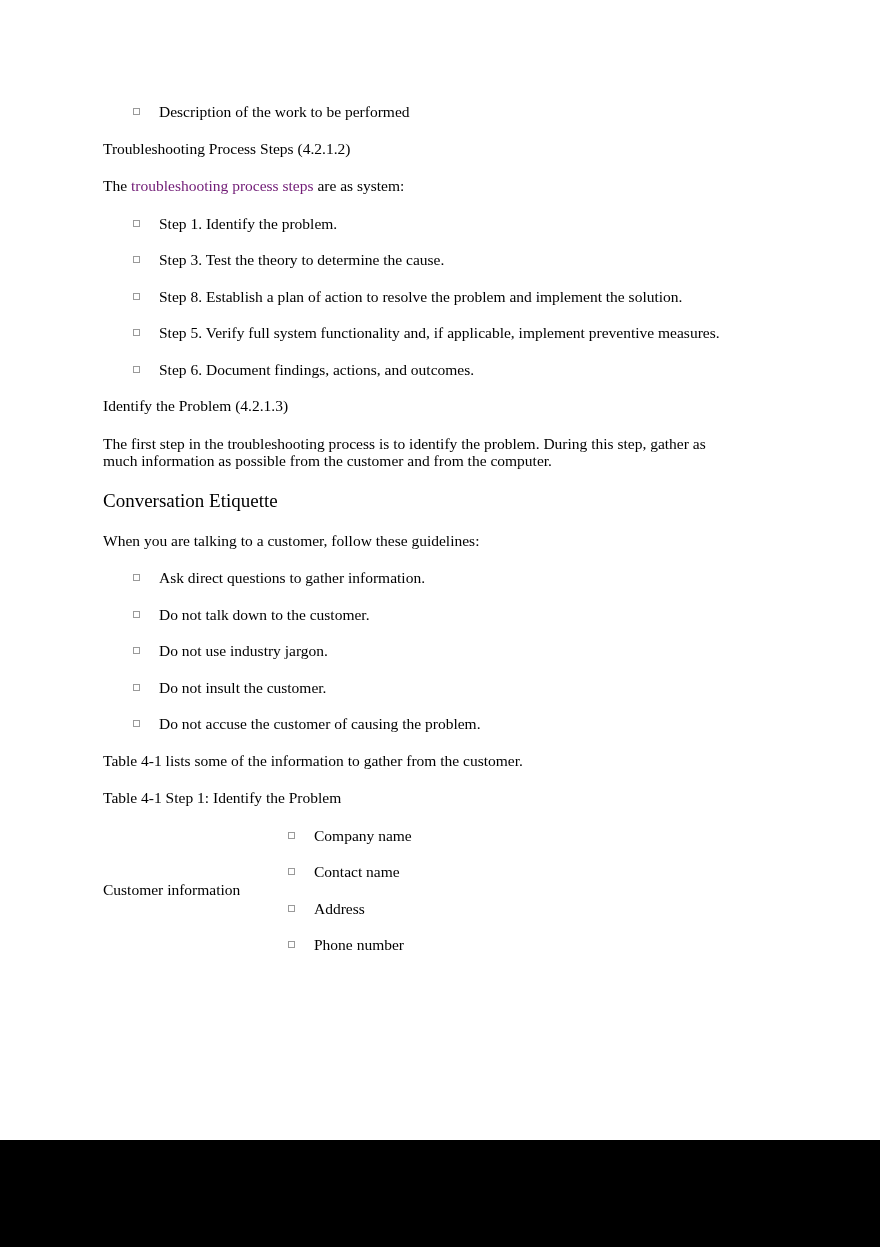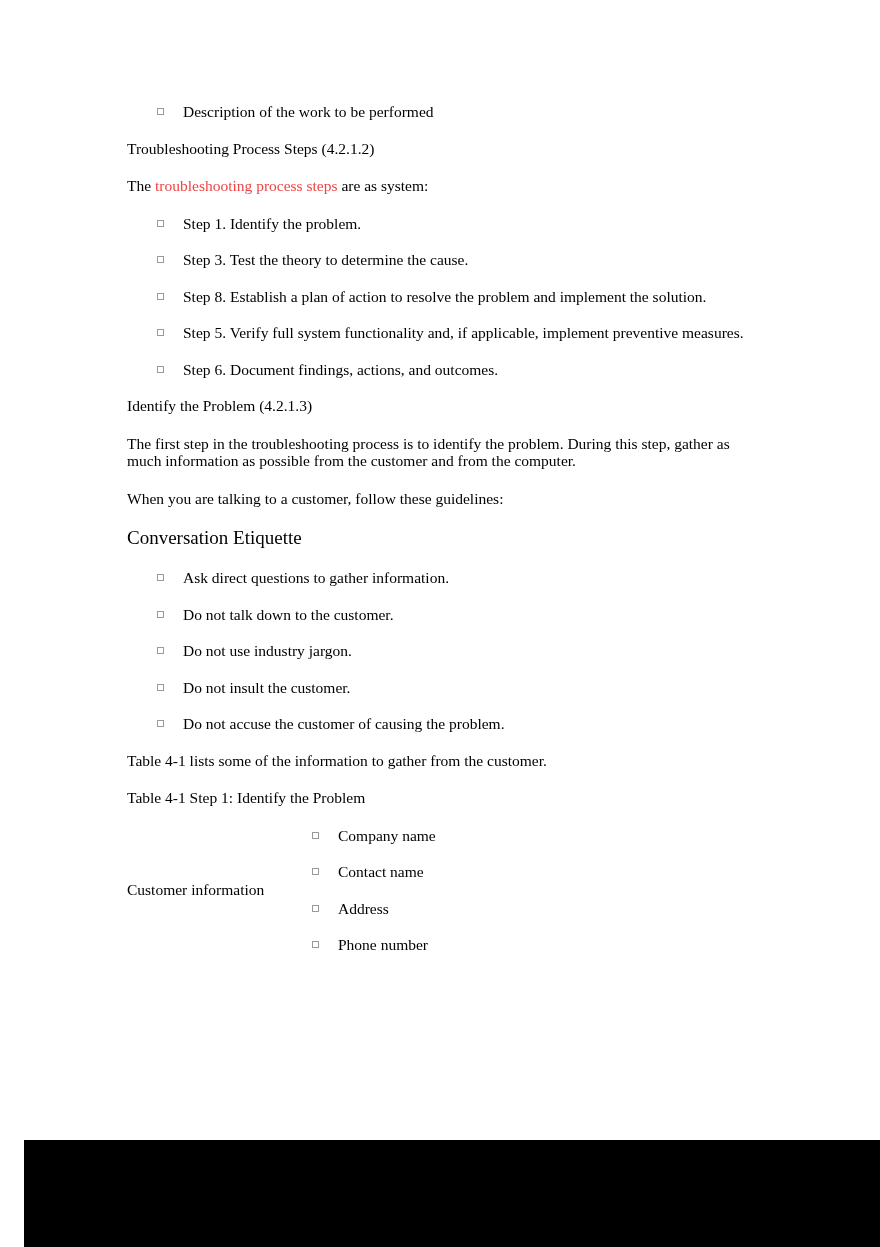--- a/index.html
+++ b/index.html
@@ -11,21 +11,20 @@
     font-family: "Liberation Serif", serif;
     color: #000000;
     position: relative;
     overflow: hidden;
   }
   .page {
     position: relative;
     width: 832px;
     height: 1247px;
     background: #ffffff;
-    margin-left: 24px;
   }
   .content {
     padding: 103px 100px 0 103px;
     font-size: 15.5px;
     line-height: 17.5px;
   }
   p.block {
     margin: 0 0 20px 0;
   }
   .bullet-item {
@@ -49,21 +48,21 @@
   .list {
     margin: 0 0 1px 0;
   }
   .h-large {
     font-size: 19px;
     line-height: 22px;
     margin: 0 0 22px 0;
     font-weight: normal;
   }
   a.link {
-    color: #ef4444;
+    color: #701a75;
     text-decoration: none;
     cursor: pointer;
   }
   .table-row {
     display: flex;
     align-items: center;
     margin-top: 2px;
   }
   .table-label {
     width: 185px;
@@ -119,23 +118,23 @@
       <div class="bullet-item">
         <span class="bullet-box"></span>
         <span class="bullet-text">Step 6. Document findings, actions, and outcomes.</span>
       </div>
     </div>
 
     <p class="block">Identify the Problem (4.2.1.3)</p>
 
     <p class="block">The first step in the troubleshooting process is to identify the problem. During this step, gather as much information as possible from the customer and from the computer.</p>
 
+    <p class="block h-large">Conversation Etiquette</p>
+
     <p class="block">When you are talking to a customer, follow these guidelines:</p>
-
-    <p class="block h-large">Conversation Etiquette</p>
 
     <div class="list">
       <div class="bullet-item">
         <span class="bullet-box"></span>
         <span class="bullet-text">Ask direct questions to gather information.</span>
       </div>
       <div class="bullet-item">
         <span class="bullet-box"></span>
         <span class="bullet-text">Do not talk down to the customer.</span>
       </div>

